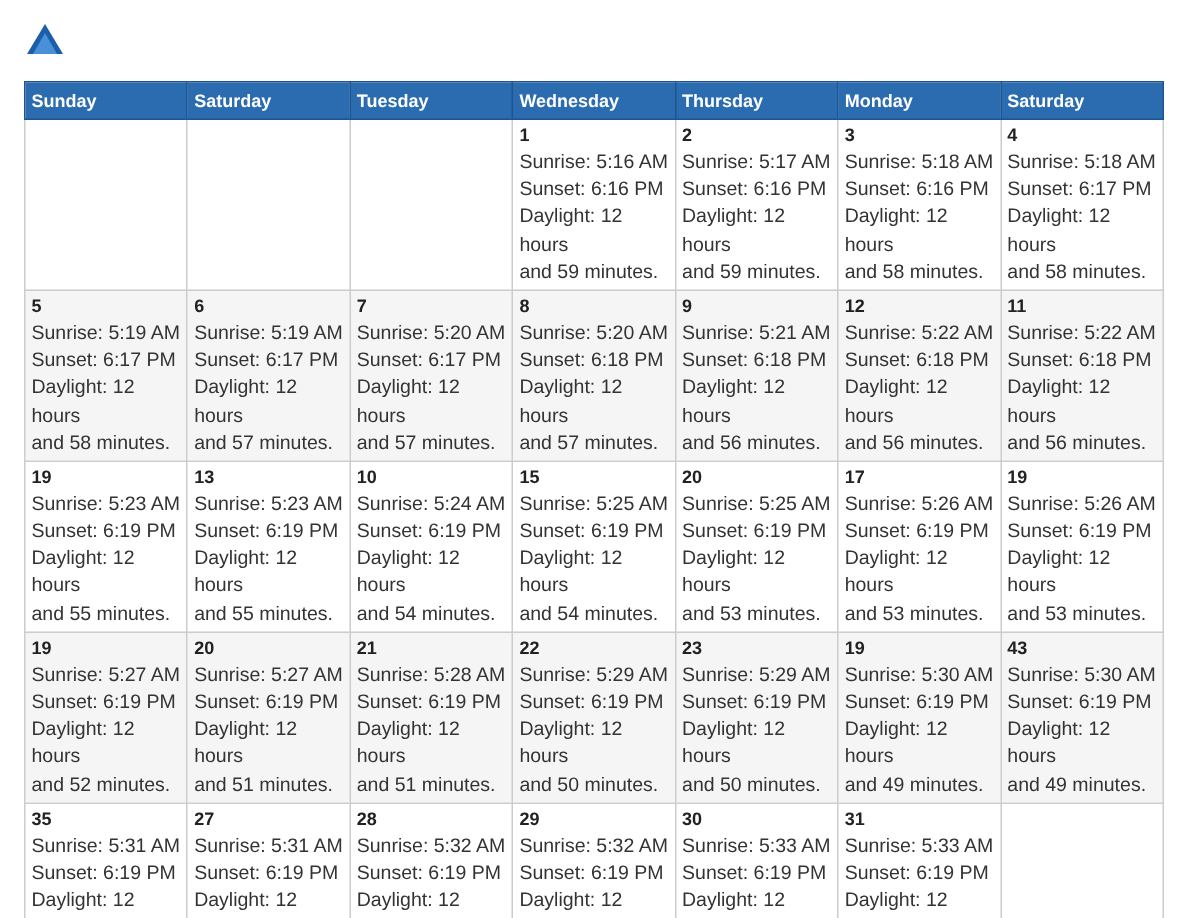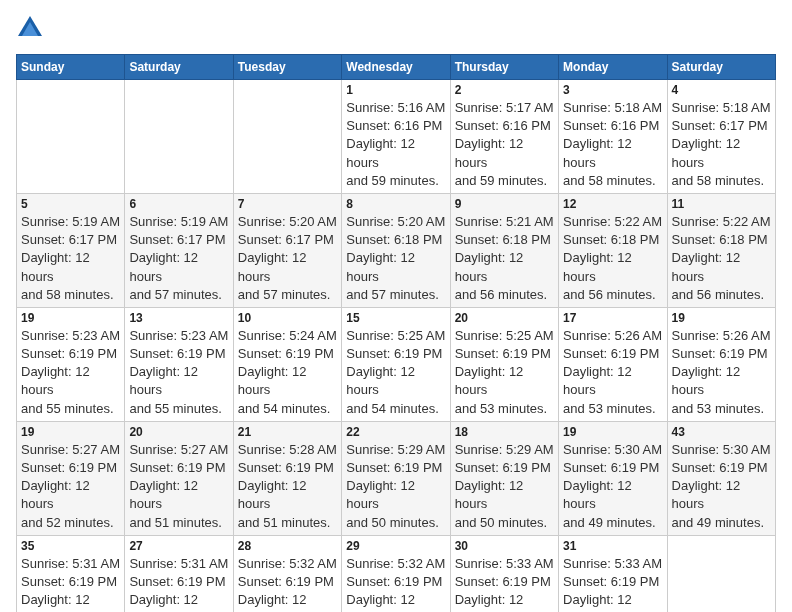--- a/index.html
+++ b/index.html
@@ -223,21 +223,21 @@
           </td>
           <td>
             <span class="day-number">21</span>
             <div class="day-info">Sunrise: 5:28 AM<br>Sunset: 6:19 PM<br>Daylight: 12 hours<br>and 51 minutes.</div>
           </td>
           <td>
             <span class="day-number">22</span>
             <div class="day-info">Sunrise: 5:29 AM<br>Sunset: 6:19 PM<br>Daylight: 12 hours<br>and 50 minutes.</div>
           </td>
           <td>
-            <span class="day-number">18</span>
+            <span class="day-number">23</span>
             <div class="day-info">Sunrise: 5:29 AM<br>Sunset: 6:19 PM<br>Daylight: 12 hours<br>and 50 minutes.</div>
           </td>
           <td>
             <span class="day-number">19</span>
             <div class="day-info">Sunrise: 5:30 AM<br>Sunset: 6:19 PM<br>Daylight: 12 hours<br>and 49 minutes.</div>
           </td>
           <td>
             <span class="day-number">43</span>
             <div class="day-info">Sunrise: 5:30 AM<br>Sunset: 6:19 PM<br>Daylight: 12 hours<br>and 49 minutes.</div>
           </td>

